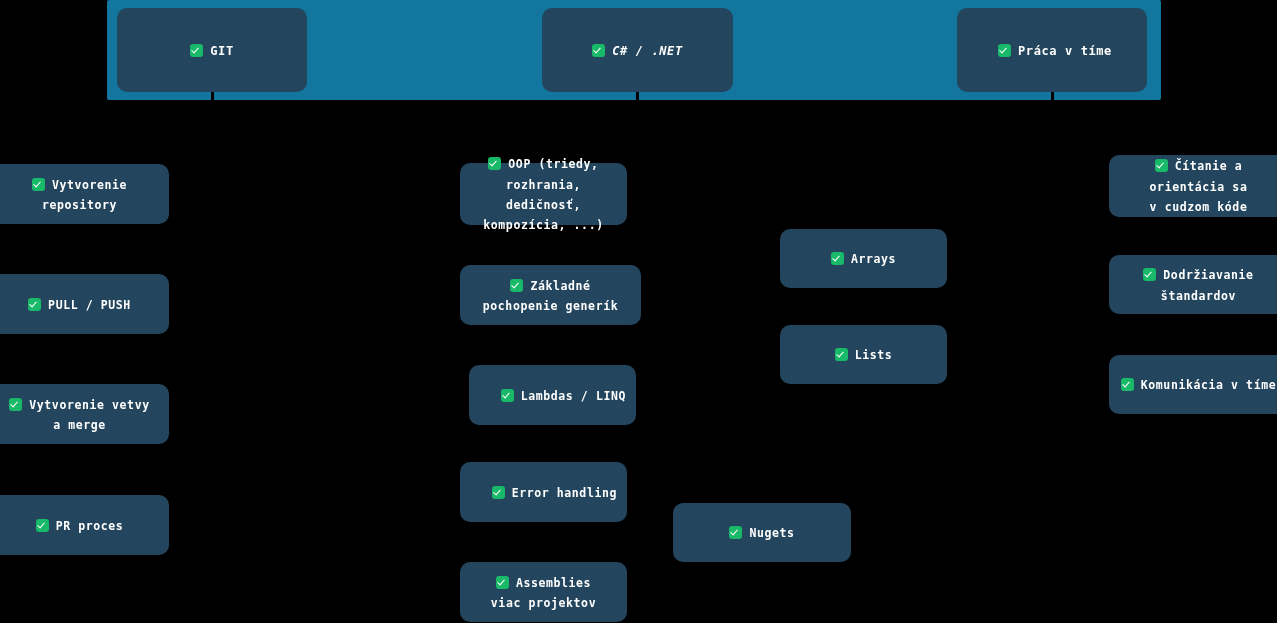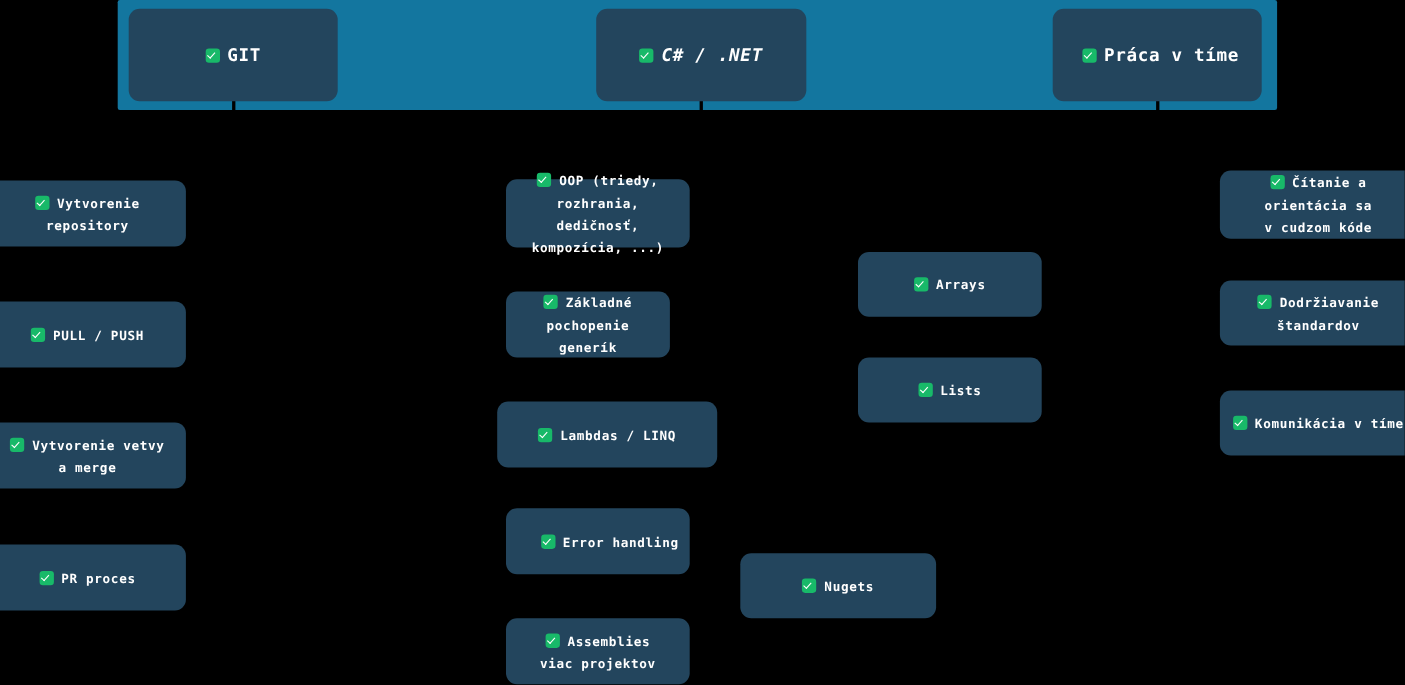--- a/index.html
+++ b/index.html
@@ -68,21 +68,21 @@
     transform: rotate(42deg);
     box-sizing: border-box;
   }
   .lbl {
     color: #ffffff;
     font-weight: bold;
     font-size: 11.5px;
     letter-spacing: 0.6px;
     white-space: pre-line;
   }
-  .card.top .lbl { font-size: 16px; }
+  .card.top .lbl { font-size: 12px; }
 </style>
 </head>
 <body>
 
 <div id="canvas">
 
   <div class="banner" style="left:107px; top:0px; width:1054px; height:100px;"></div>
 
   <div class="connector" style="left:211px; top:90px; width:3px; height:11px;"></div>
   <div class="connector" style="left:636px; top:90px; width:3px; height:11px;"></div>
@@ -133,28 +133,28 @@
   </div>
 
   <div class="card" style="left:460px; top:163px; width:167px; height:62px;">
     <span class="card-inner">
       <span class="chk"></span><span class="lbl">OOP (triedy,
 rozhrania, dedičnosť,
 kompozícia, ...)</span>
     </span>
   </div>
 
-  <div class="card" style="left:460px; top:265px; width:149px; height:60px;">
+  <div class="card" style="left:460px; top:265px; width:181px; height:60px;">
     <span class="card-inner">
       <span class="chk"></span><span class="lbl">Základné
 pochopenie generík</span>
     </span>
   </div>
 
-  <div class="card" style="left:452px; top:365px; width:200px; height:60px;">
+  <div class="card" style="left:469px; top:365px; width:167px; height:60px;justify-content:flex-end;">
     <span class="card-inner">
       <span class="chk"></span><span class="lbl">Lambdas / LINQ</span>
     </span>
   </div>
 
   <div class="card" style="left:460px; top:462px; width:167px; height:60px;justify-content:flex-end;">
     <span class="card-inner">
       <span class="chk"></span><span class="lbl">Error handling</span>
     </span>
   </div>

